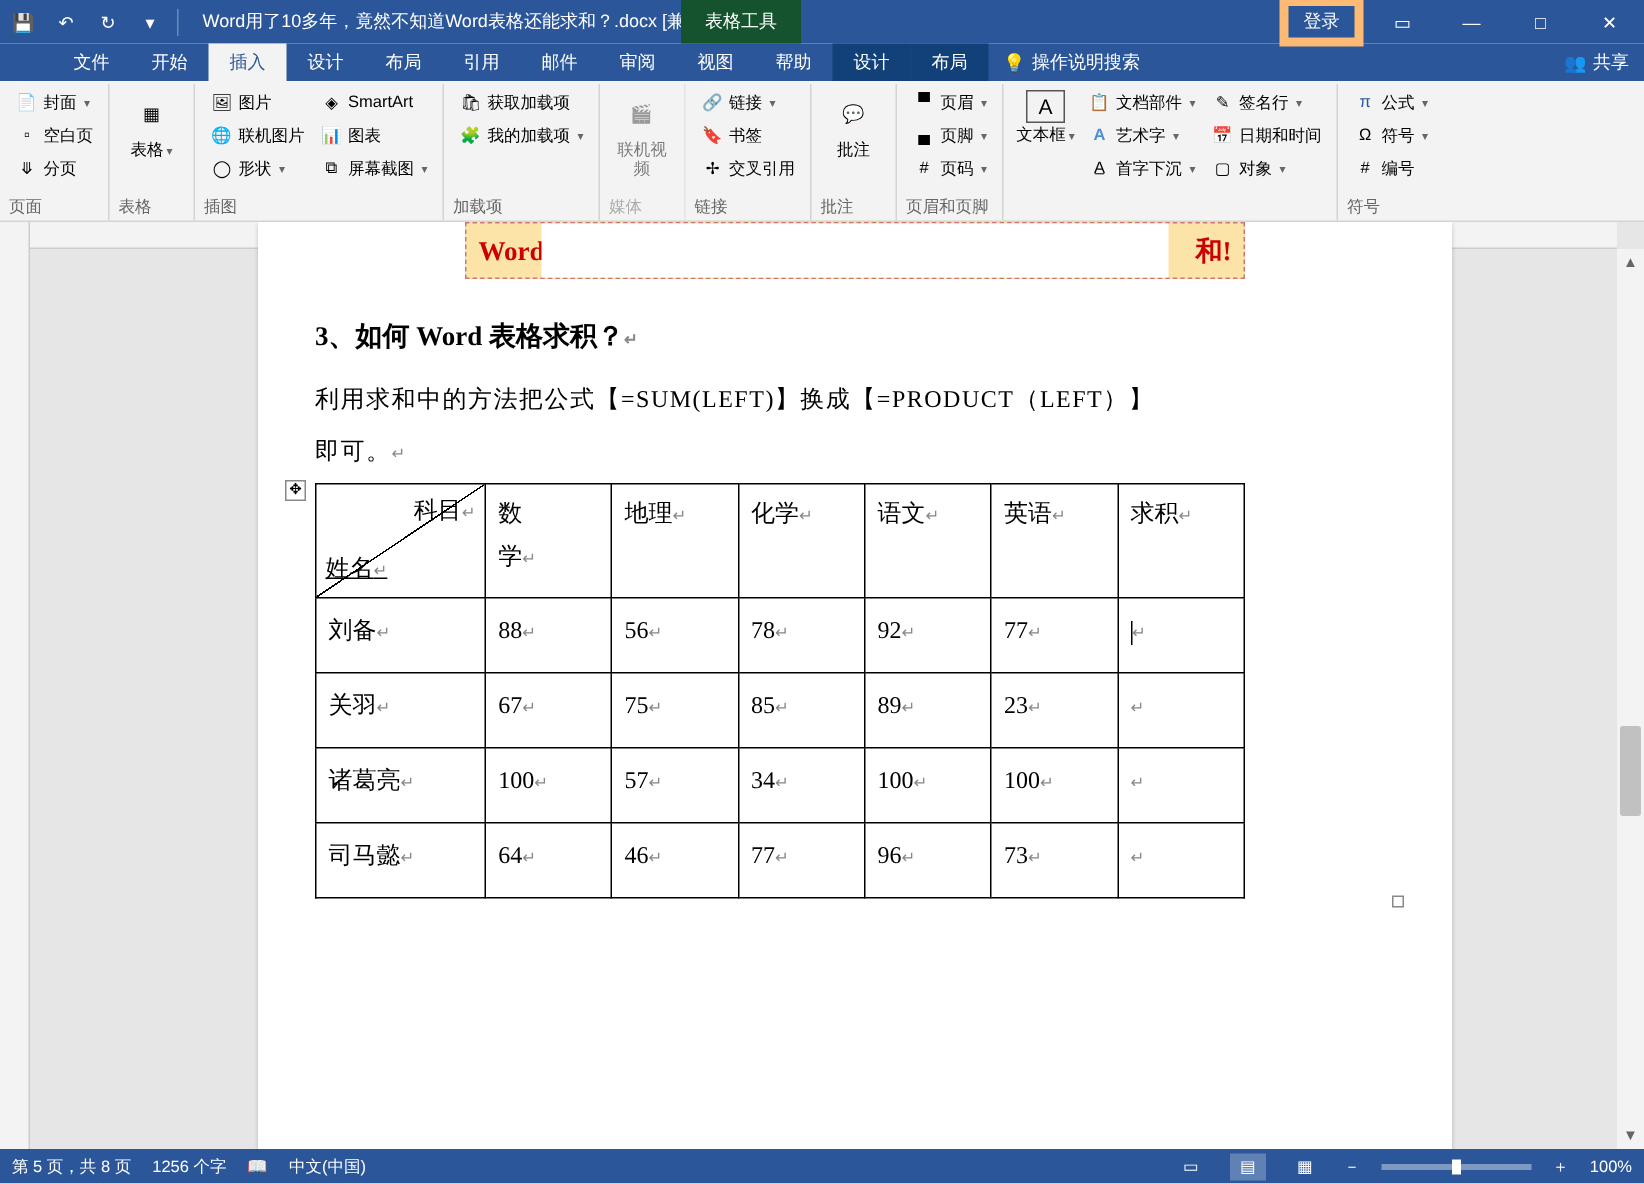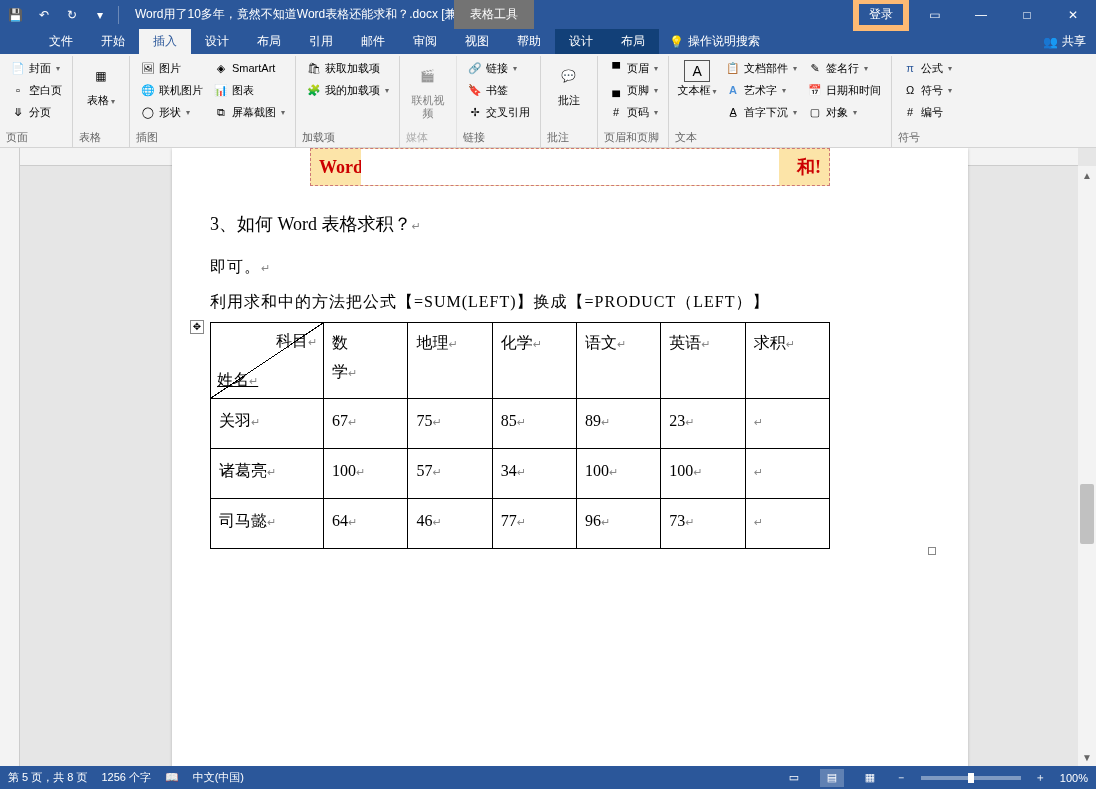--- a/index.html
+++ b/index.html
@@ -4,21 +4,21 @@
 <style>
 * { margin: 0; padding: 0; box-sizing: border-box; }
 body { font-family: "Microsoft YaHei", sans-serif; font-size: 12px; background: #fff; width: 1096px; height: 789px; overflow: hidden; position: relative; }
 
 
 .titlebar { height: 29px; background: #2b579a; display: flex; align-items: center; color: #fff; }
 .titlebar .qat { display: flex; align-items: center; gap: 4px; padding: 0 4px; }
 .titlebar .qat-btn { width: 24px; height: 24px; display: flex; align-items: center; justify-content: center; cursor: pointer; }
 .titlebar .qat-sep { width: 1px; height: 18px; background: rgba(255,255,255,0.3); margin: 0 2px; }
 .titlebar .title { flex: 1; text-align: left; padding-left: 10px; font-size: 12px; white-space: nowrap; overflow: hidden; }
-.titlebar .tools-tab { background: #737373; padding: 4px 16px; height: 100%; display: flex; align-items: center; }
+.titlebar .tools-tab { background: #14532d; padding: 4px 16px; height: 100%; display: flex; align-items: center; }
 .titlebar .right { display: flex; align-items: center; }
 .titlebar .login { border: 6px solid #fdba74; padding: 2px 10px; margin-right: 3px; cursor: pointer; }
 .titlebar .winbtn { width: 46px; height: 29px; display: flex; align-items: center; justify-content: center; cursor: pointer; }
 
 
 .tabs { height: 25px; background: #2b579a; display: flex; align-items: stretch; color: #fff; padding-left: 35px; }
 .tabs .tab { padding: 0 14px; display: flex; align-items: center; cursor: pointer; }
 .tabs .tab.active { background: #f3f3f3; color: #2b579a; }
 .tabs .spacer { flex: 1; }
 .tabs .bulb { padding: 0 10px; display: flex; align-items: center; gap: 4px; }
@@ -38,21 +38,21 @@
 .dd { font-size: 8px; color: #666; margin-left: 2px; }
 
 
 .docarea { position: relative; height: calc(100% - 29px - 25px - 94px - 23px); background: #e6e6e6; overflow: hidden; }
 .ruler-v { position: absolute; left: 0; top: 0; width: 20px; height: 100%; background: #f3f3f3; border-right: 1px solid #ccc; }
 .ruler-h { position: absolute; left: 20px; top: 0; right: 18px; height: 18px; background: #f3f3f3; border-bottom: 1px solid #ccc; }
 .page { position: absolute; left: 172px; top: 0; width: 796px; background: #fff; min-height: 900px; box-shadow: 0 1px 3px rgba(0,0,0,0.2); }
 .page-content { padding: 0 38px 24px 38px; font-family: SimSun, serif; font-size: 16px; color: #000; line-height: 1.8; }
 .banner { margin: 0 auto 6px; background: #fce4a8; border: 1px dashed #c77; color: #c00; font-weight: bold; font-size: 18px; padding: 2px 8px; width: 520px; text-align: center; position: relative; display: flex; justify-content: space-between; }
 .banner .overlay { position: absolute; left: 50px; right: 50px; top: 0; bottom: 0; background: #fff; }
-.h3line { font-weight: normal; margin: 22px 0 12px; font-size: 18px; }
+.h3line { font-weight: bold; margin: 22px 0 12px; font-size: 18px; }
 .para { margin: 6px 0; letter-spacing: 1px; }
 .tbl-wrap { position: relative; margin-top: 6px;}
 .tbl-handle { position: absolute; left: -20px; top: -2px; width: 14px; height: 14px; border: 1px solid #888; background: #fff; display: flex; align-items: center; justify-content: center; font-size: 10px; cursor: move; }
 .tbl-resize { position: absolute; right: -6px; bottom: -6px; width: 8px; height: 8px; border: 1px solid #888; background: #fff; cursor: nwse-resize; }
 table.dtable { border-collapse: collapse; width: 620px; }
 table.dtable td { border: 1px solid #000; padding: 8px 8px; height: 50px; vertical-align: top; font-size: 16px; }
 table.dtable th { border: 1px solid #000; padding: 6px 8px; font-weight: normal; text-align: left; vertical-align: top; font-size: 16px; position: relative; height: 76px; }
 .diag { position: absolute; inset: 0; }
 .diag::before { content: ""; position: absolute; left: 0; top: 0; right: 0; bottom: 0; background: linear-gradient(to bottom right, transparent calc(50% - 0.5px), #000 calc(50% - 0.5px), #000 calc(50% + 0.5px), transparent calc(50% + 0.5px)); }
 .diag .tr { position: absolute; right: 6px; top: 4px; }
@@ -301,21 +301,20 @@
             <span class="si">📅</span>
             <span>日期和时间</span>
           </div>
         <div class="smbtn">
             <span class="si">▢</span>
             <span>对象</span>
             <span class="dd">▾</span>
           </div>
       </div>
     </div>
-    <div class="group-label">文本</div>
   </div>
 
   <div class="group" style="border-right:none">
     <div class="group-body">
       <div class="vstack">
         <div class="smbtn">
             <span class="si" style="color:#2b579a">π</span>
             <span>公式</span>
             <span class="dd">▾</span>
           </div>
@@ -338,39 +337,48 @@
   <div class="ruler-v"></div>
   <div class="ruler-h"></div>
   <div class="page">
     <div class="page-content">
       <div class="banner">
         <span>Word 用</span>
         <span class="overlay"></span>
         <span>和!</span>
       </div>
       <div class="h3line"><span>3、如何 Word 表格求积？</span><span class="pm">↵</span></div>
+      <div class="para"><span>利用求和中的方法把公式【=SUM(LEFT)】换成【=PRODUCT（LEFT）】</span></div>
       <div class="para"><span>即可。</span><span class="pm">↵</span></div>
-      <div class="para"><span>利用求和中的方法把公式【=SUM(LEFT)】换成【=PRODUCT（LEFT）】</span></div>
       <div class="tbl-wrap">
         <div class="tbl-handle">✥</div>
         <table class="dtable" id="dtable">
             <tbody>
               <tr>
                 <th style="width:110px">
                   <div class="diag">
                     <span class="tr">科目<span class="pm">↵</span></span>
                     <span class="bl">姓名<span class="pm">↵</span></span>
                   </div>
                 </th>
                 <th style="width:82px">数<br>学<span class="pm">↵</span></th>
                 <th style="width:82px">地理<span class="pm">↵</span></th>
                 <th style="width:82px">化学<span class="pm">↵</span></th>
                 <th style="width:82px">语文<span class="pm">↵</span></th>
                 <th style="width:82px">英语<span class="pm">↵</span></th>
                 <th style="width:82px">求积<span class="pm">↵</span></th>
+              </tr>
+              <tr>
+                <td>刘备<span class="pm">↵</span></td>
+                <td>88<span class="pm">↵</span></td>
+                <td>56<span class="pm">↵</span></td>
+                <td>78<span class="pm">↵</span></td>
+                <td>92<span class="pm">↵</span></td>
+                <td>77<span class="pm">↵</span></td>
+                <td><span class="text-cursor"></span><span class="pm">↵</span></td>
               </tr>
               <tr>
                 <td>关羽<span class="pm">↵</span></td>
                 <td>67<span class="pm">↵</span></td>
                 <td>75<span class="pm">↵</span></td>
                 <td>85<span class="pm">↵</span></td>
                 <td>89<span class="pm">↵</span></td>
                 <td>23<span class="pm">↵</span></td>
                 <td><span class="pm">↵</span></td>
               </tr>

